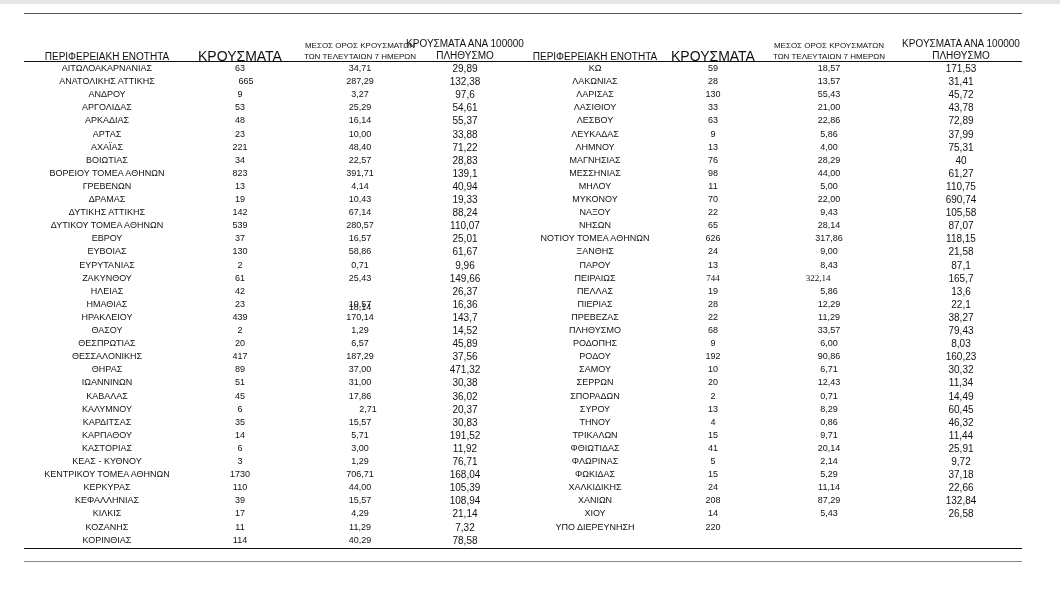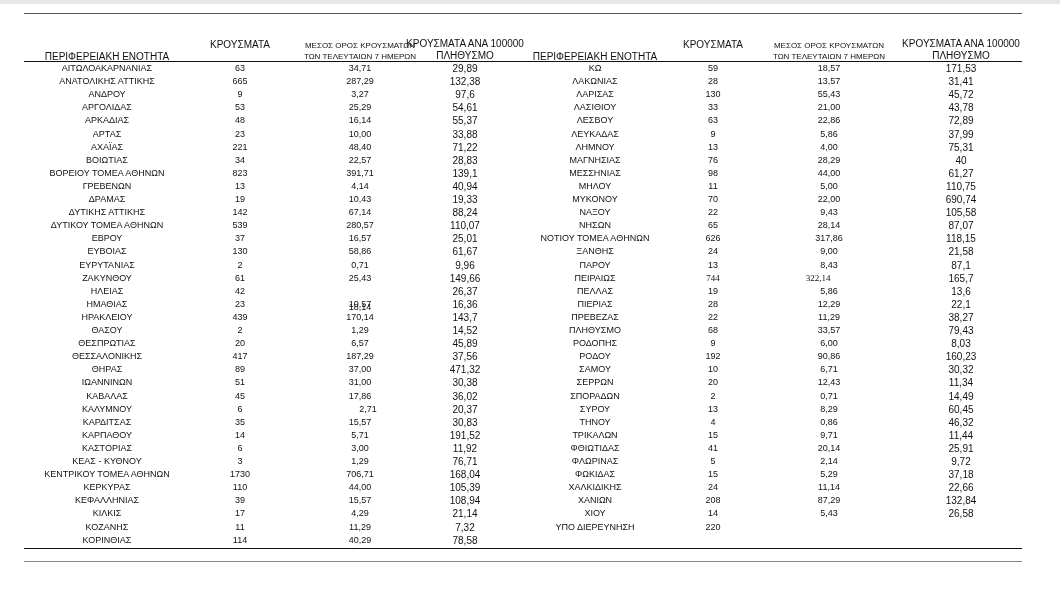--- a/index.html
+++ b/index.html
@@ -8,21 +8,21 @@
   .top-band { position: absolute; left: 0; top: 0; width: 1060px; height: 4px; background: #e6e6e6; }
   .rule-top { position: absolute; left: 24px; top: 13px; width: 998px; height: 1px; background: #555; }
   .rule-bottom1 { position: absolute; left: 24px; top: 548px; width: 998px; height: 1px; background: #111; }
   .rule-bottom2 { position: absolute; left: 24px; top: 561px; width: 998px; height: 1px; background: #888; }
   .header-rule { position: absolute; left: 24px; top: 61px; width: 998px; height: 1px; background: #111; }
   .table { position: absolute; top: 36px; }
   .table.left { left: 24px; }
   .table.right { left: 517px; }
   .hdr { position: absolute; top: 0; height: 26px; display: flex; flex-direction: column; justify-content: flex-end; align-items: center; text-align: center; line-height: 11px; white-space: nowrap; }
   .hdr.region { font-size: 10px; top: 12px; height: 14px; }
-  .hdr.cases { font-size: 10px; top: 0; height: 14px; }
+  .hdr.cases { font-size: 14px; top: 12px; height: 14px; }
   .hdr.avg { font-size: 8px; line-height: 11px; }
   .hdr.per { font-size: 10px; line-height: 12px; }
   .rows { position: absolute; top: 26px; left: 0; }
   .row { position: absolute; left: 0; height: 13px; line-height: 13px; font-size: 9.5px; white-space: nowrap; }
   .cell { position: absolute; top: 0; text-align: center; }
   .c-region { font-size: 9px; }
   .c-cases { font-size: 9px; }
   .c-avg { font-size: 9px; }
   .c-per { font-size: 10px; }
 </style>
@@ -46,21 +46,21 @@
   </div>
   <div class="rows">
       <div class="row" style="top: 0px;">
         <div class="cell c-region" style="left: 0px; width: 166px;">ΑΙΤΩΛΟΑΚΑΡΝΑΝΙΑΣ</div>
         <div class="cell c-cases" style="left: 166px; width: 100px;">63</div>
         <div class="cell c-avg" style="left: 266px; width: 140px;">34,71</div>
         <div class="cell c-per" style="left: 386px; width: 110px;">29,89</div>
       </div>
       <div class="row" style="top: 13.1px;">
         <div class="cell c-region" style="left: 0px; width: 166px;">ΑΝΑΤΟΛΙΚΗΣ ΑΤΤΙΚΗΣ</div>
-        <div class="cell c-cases" style="left: 166px; width: 100px;">665</div>
+        <div class="cell c-cases" style="left: 172px; width: 100px;">665</div>
         <div class="cell c-avg" style="left: 266px; width: 140px;">287,29</div>
         <div class="cell c-per" style="left: 386px; width: 110px;">132,38</div>
       </div>
       <div class="row" style="top: 26.2px;">
         <div class="cell c-region" style="left: 0px; width: 166px;">ΑΝΔΡΟΥ</div>
         <div class="cell c-cases" style="left: 166px; width: 100px;">9</div>
         <div class="cell c-avg" style="left: 266px; width: 140px;">3,27</div>
         <div class="cell c-per" style="left: 386px; width: 110px;">97,6</div>
       </div>
       <div class="row" style="top: 39.3px;">

